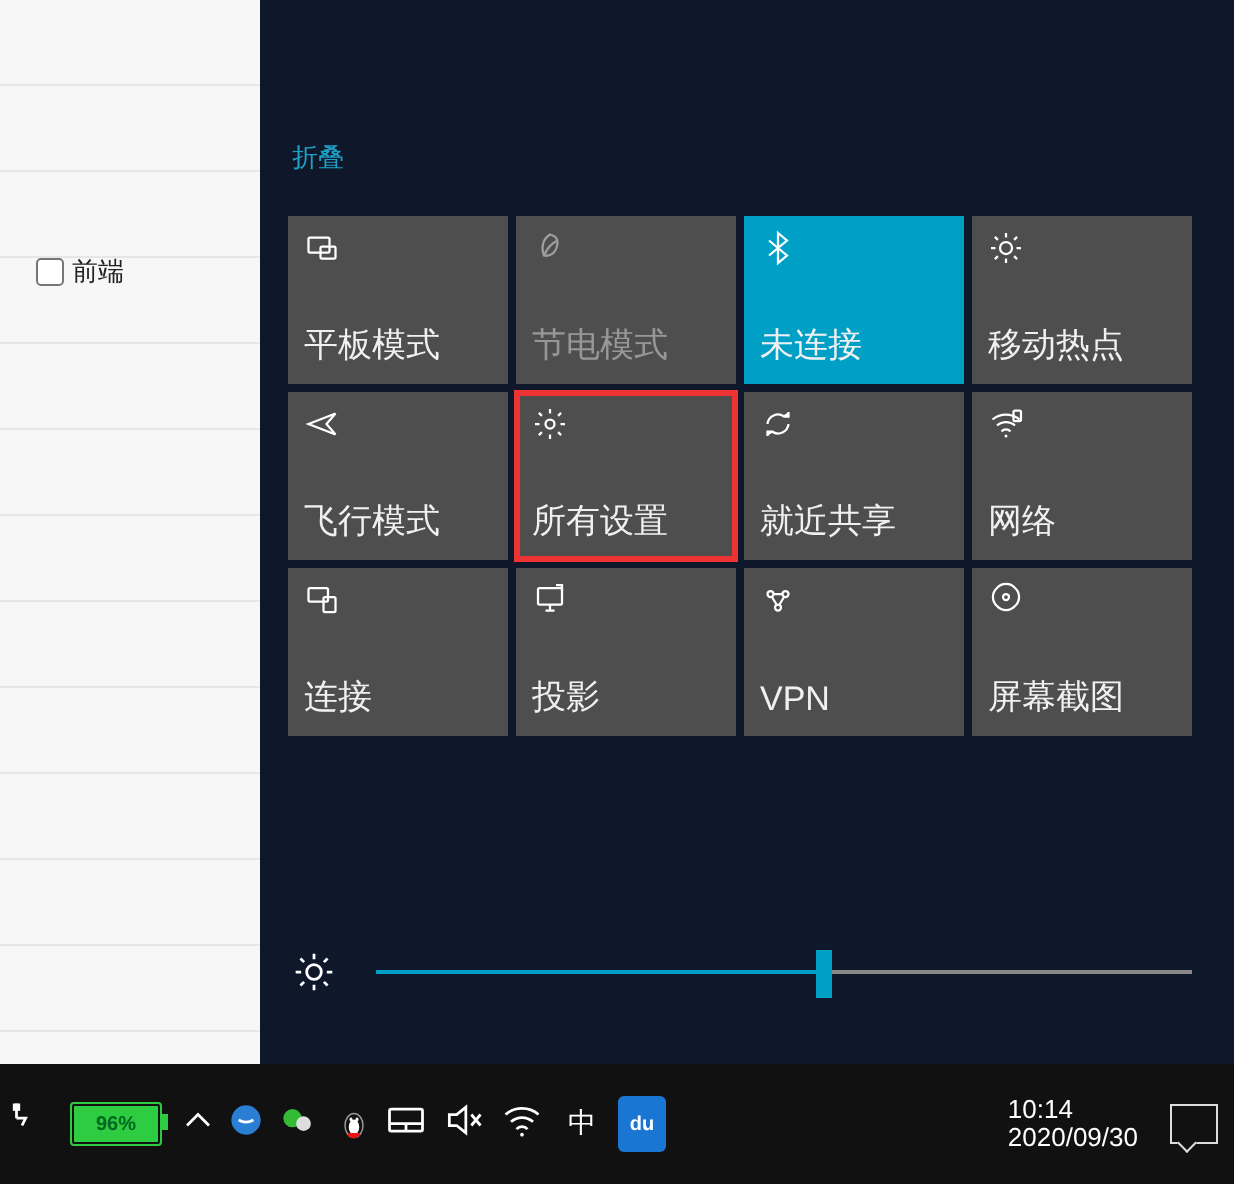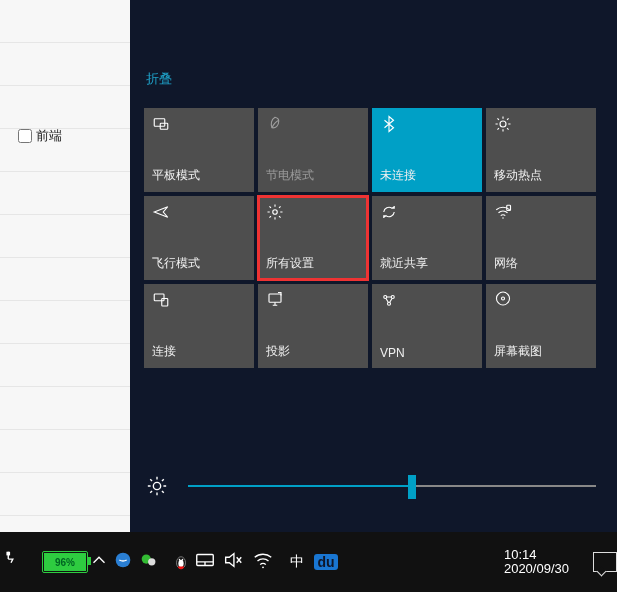--- a/index.html
+++ b/index.html
@@ -12,45 +12,45 @@
 
   
   .panel{position:absolute;left:130px;top:0;width:487px;height:532px;background:#0f172a;color:#d0d0d0}
   .collapse{position:absolute;left:16px;top:70px;font-size:13px;color:#1ea0c7}
   .tiles{position:absolute;left:14px;top:108px;display:grid;grid-template-columns:repeat(4,110px);grid-auto-rows:84px;gap:4px}
   .tile{background:#4e4e4e;position:relative;cursor:default}
   .tile.on{background:#00a0c6}
   .tile.dim .ico,.tile.dim .lab{opacity:.45}
   .tile .ico{position:absolute;left:8px;top:7px;width:18px;height:18px;color:#fff;display:flex;align-items:center;justify-content:center}
   .tile .ico svg{width:18px;height:18px;stroke:#fff;fill:none;stroke-width:1.5}
-  .tile .lab{position:absolute;left:8px;bottom:8px;font-size:12px;color:#f0f0f0}
+  .tile .lab{position:absolute;left:8px;bottom:8px;font-size:17px;color:#f0f0f0}
   .tile.hl{outline:3px solid #e33; outline-offset:-2px}
 
   
   .slider-row{position:absolute;left:14px;bottom:28px;width:452px;height:36px;display:flex;align-items:center}
   .sun{width:26px;height:26px;color:#fff;display:flex;align-items:center;justify-content:center}
   .sun svg{width:22px;height:22px;stroke:#fff;fill:none;stroke-width:1.5}
   .track{flex:1;height:2px;background:#888;margin-left:18px;position:relative}
   .fill{position:absolute;left:0;top:0;height:2px;background:#00a0c6}
   .thumb{position:absolute;top:-10px;width:8px;height:24px;background:#00a0c6}
 
   
   .taskbar{position:absolute;left:0;bottom:0;width:617px;height:60px;background:#111;color:#fff;display:flex;align-items:center}
-  .tb-item{display:flex;align-items:center;justify-content:flex-end;height:60px}
+  .tb-item{display:flex;align-items:center;justify-content:center;height:60px}
   .tb-ico{width:26px;height:26px}
   .tb-ico svg{width:22px;height:22px;stroke:#fff;fill:none;stroke-width:1.5}
   .battery{display:flex;align-items:center;margin-left:2px}
   .batt-box{width:44px;height:20px;border:1.5px solid #2ecc40;border-radius:2px;position:relative;display:flex;align-items:center;justify-content:center}
   .batt-box::after{content:"";position:absolute;right:-4px;top:5px;width:3px;height:8px;background:#2ecc40}
   .batt-fill{position:absolute;left:1px;top:1px;bottom:1px;background:#2ecc40;width:96%}
   .batt-txt{position:relative;font-size:10px;color:#062;font-weight:600}
   .clock{margin-left:auto;text-align:left;font-size:13px;line-height:14px;padding-right:8px}
   .notif-rect{width:22px;height:18px;border:1.5px solid #ddd;position:relative}
   .notif-rect::after{content:"";position:absolute;left:4px;bottom:-4px;width:6px;height:6px;border-left:1.5px solid #ddd;border-bottom:1.5px solid #ddd;transform:rotate(-45deg);background:#111}
-  .du{width:24px;height:16px;background:#1976d2;border-radius:3px;color:#0f172a;font-size:14px;font-weight:600;display:flex;align-items:center;justify-content:center}
+  .du{width:24px;height:28px;background:#1976d2;border-radius:3px;color:#ffffff;font-size:10px;font-weight:600;display:flex;align-items:center;justify-content:center}
   .ime{font-size:14px}
   .qq{width:18px;height:18px}
 </style>
 </head>
 <body>
 <div class="stage">
 
 <div class="bg-window">
   <div class="bg-row"></div>
       <div class="bg-row"></div>

